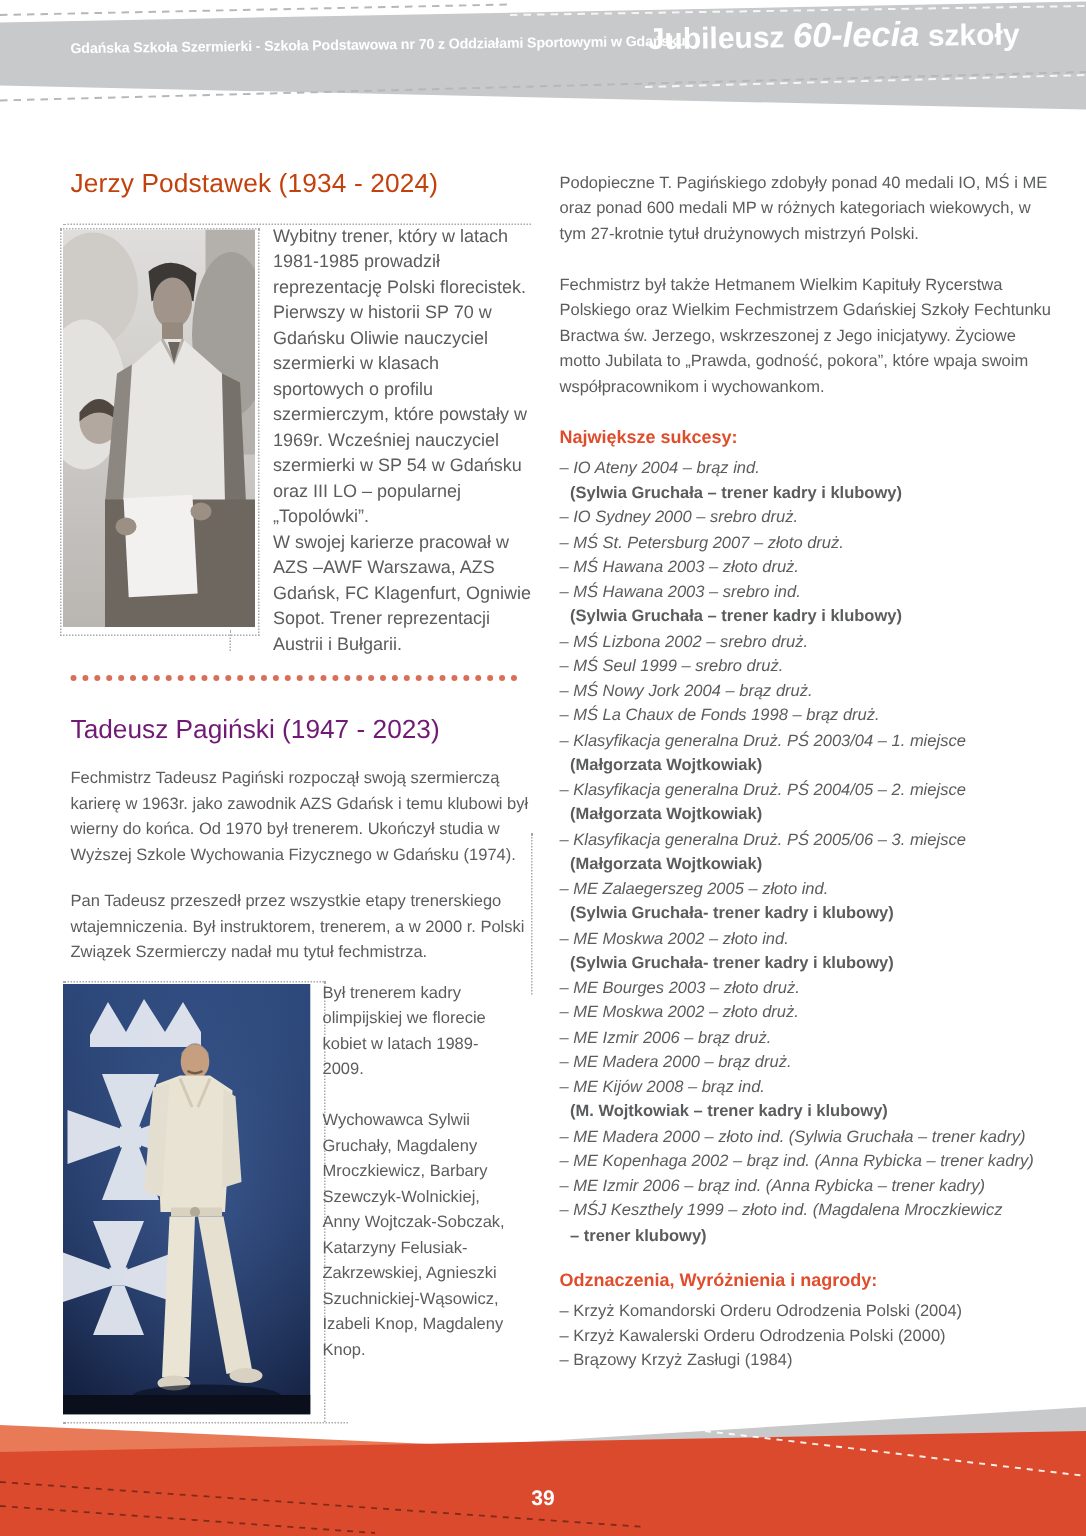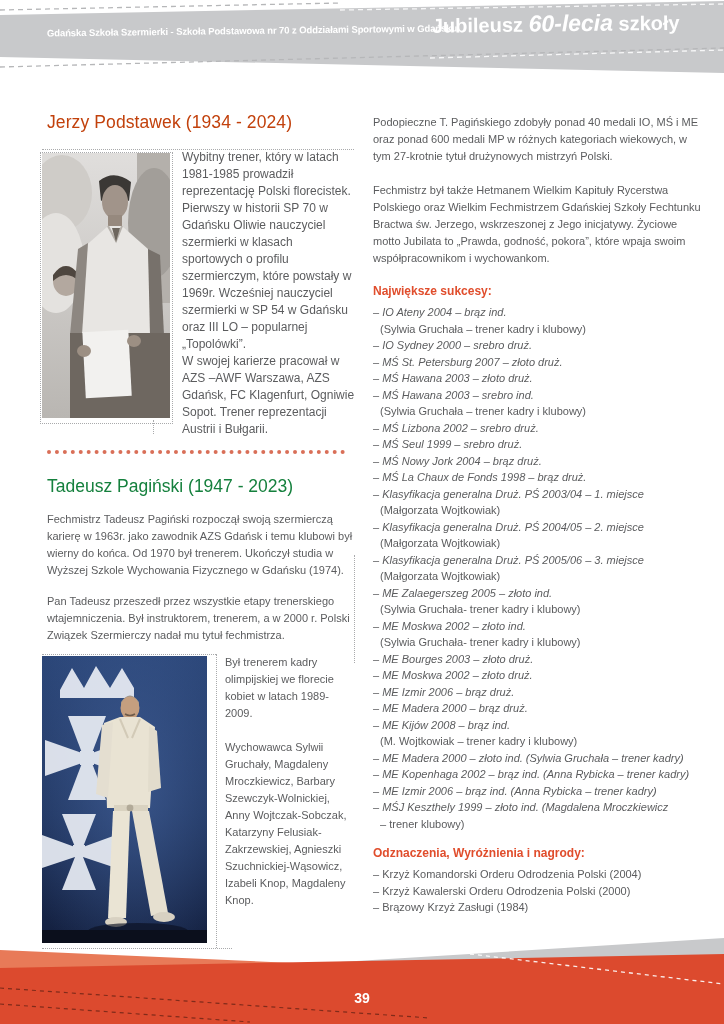--- a/index.html
+++ b/index.html
@@ -18,33 +18,33 @@
   
   .col-left{position:absolute;left:47px;top:112px;width:308px;}
   .col-right{position:absolute;left:373px;top:114px;width:334px;}
 
   h1.person{margin:0 0 16px 0;font-size:17.5px;font-weight:400;color:#c2410c;letter-spacing:0.1px;}
   .bio-row{display:flex;align-items:flex-start;}
   .photo1-wrap{flex:0 0 128px;margin-left:-5px;margin-top:4px;}
   .photo2-wrap{flex:0 0 165px;margin-left:-5px;margin-top:2px;}
   .bio-text{margin-left:12px;width:178px;font-size:12px;line-height:17px;}
   .bio-text p{margin:0;}
-  .cap-text{margin-left:18px;width:128px;font-size:11px;line-height:17px;}
+  .cap-text{margin-left:8px;width:128px;font-size:11px;line-height:17px;}
   .cap-text p{margin:0 0 17px 0;}
   .body-p{font-size:11px;line-height:17px;margin:0;}
   .mt14{margin-top:14px;} .mt10{margin-top:10px;}
 
   .dot-sep{width:298px;height:0;border-top:4px dotted #d96f58;margin-top:12px;}
-  h2.person{margin:22px 0 0 0;font-size:17.5px;font-weight:400;color:#15803d;}
+  h2.person{margin:22px 0 0 0;font-size:17.5px;font-weight:400;color:#701a75;}
 
   .col-right p{font-size:11px;line-height:17px;margin:0 0 17px 0;}
   h3.orange{font-size:12px;font-weight:bold;color:#e04d2c;margin:14px 0 6px 0;}
   .slist{font-size:11px;line-height:16.5px;}
   .slist .t{padding-left:8px;text-indent:-8px;font-style:italic;}
-  .slist .sub{padding-left:7px;}
+  .slist .sub{padding-left:7px;font-weight:bold;}
   .alist{font-size:11px;line-height:16.5px;}
   .alist .t{padding-left:8px;text-indent:-8px;}
 
   
   .dec{position:absolute;border-color:#a9aaac;}
   .dec.h{border-top:1px dotted #a9aaac;height:0;}
   .dec.v{border-left:1px dotted #a9aaac;width:0;}
   .photo-dotted{position:absolute;border:1px dotted #a9aaac;}
 
   .footer-svg{position:absolute;left:0;bottom:0;}

